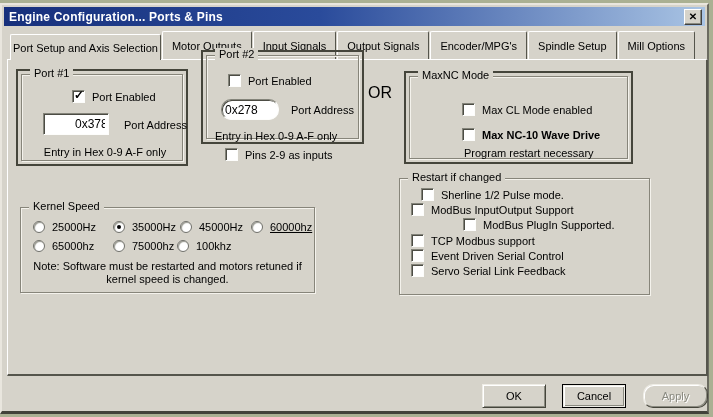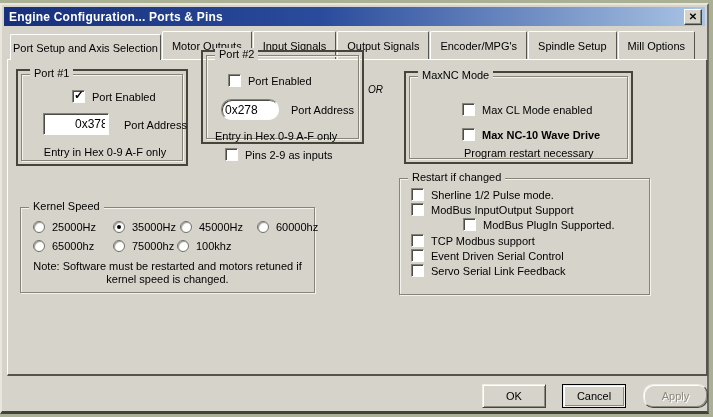--- a/index.html
+++ b/index.html
@@ -119,40 +119,40 @@
         <input class="textbox" style="left: 14px; top: 43px; width: 58px; height: 21px; border-radius: 10px;" value="0x278">
         <span class="lbl" style="left:84px;top:48px;">Port Address</span>
         <div class="lbl" style="left:8px;top:74px;">Entry in Hex 0-9 A-F only</div>
         <div class="cbrow" style="left:18px;top:92px;">
           <span class="cb"></span>
           <span>Pins 2-9 as inputs</span>
         </div>
       </div>
     </div>
 
-    <span class="lbl" style="left:366px;top:79px;font-size:10px;font-style:italic;">OR</span>
+    <span class="lbl" style="left:366px;top:79px;font-size:16px;">OR</span>
 
     <div class="darkframe" style="left:402px;top:66px;width:229px;height:93px;">
       <div class="group">
         <span class="gtitle">MaxNC Mode</span>
         <div class="cbrow" style="left:52px;top:26px;">
           <span class="cb"></span>
           <span>Max CL Mode enabled</span>
         </div>
         <div class="cbrow" style="left:52px;top:51px;font-weight:bold;">
           <span class="cb"></span>
           <span>Max NC-10 Wave Drive</span>
         </div>
         <span class="lbl" style="left:54px;top:70px;">Program restart necessary</span>
       </div>
     </div>
 
     <div class="group plain" style="left:397px;top:173px;width:251px;height:117px;">
       <span class="gtitle">Restart if changed</span>
-      <div class="cbrow" style="left:11px;top:9px;">
+      <div class="cbrow" style="left:21px;top:9px;">
         <span class="cb"></span>
         <span>Sherline 1/2 Pulse mode.</span>
       </div>
       <div class="cbrow" style="left:11px;top:24px;">
         <span class="cb"></span>
         <span>ModBus InputOutput Support</span>
       </div>
       <div class="cbrow" style="left:63px;top:39px;">
         <span class="cb"></span>
         <span>ModBus PlugIn Supported.</span>
@@ -178,21 +178,21 @@
         <span>25000Hz</span>
       </div>
       <div class="cbrow" style="left:92px;top:13px;">
         <span class="radio sel"></span>
         <span>35000Hz</span>
       </div>
       <div class="cbrow" style="left:159px;top:13px;">
         <span class="radio"></span>
         <span>45000Hz</span>
       </div>
-      <div class="cbrow" style="left:236px;top:13px;">
+      <div class="cbrow" style="left:230px;top:13px;text-decoration:underline;">
         <span class="radio"></span>
         <span>60000hz</span>
       </div>
       <div class="cbrow" style="left:12px;top:32px;">
         <span class="radio"></span>
         <span>65000hz</span>
       </div>
       <div class="cbrow" style="left:92px;top:32px;">
         <span class="radio"></span>
         <span>75000hz</span>

